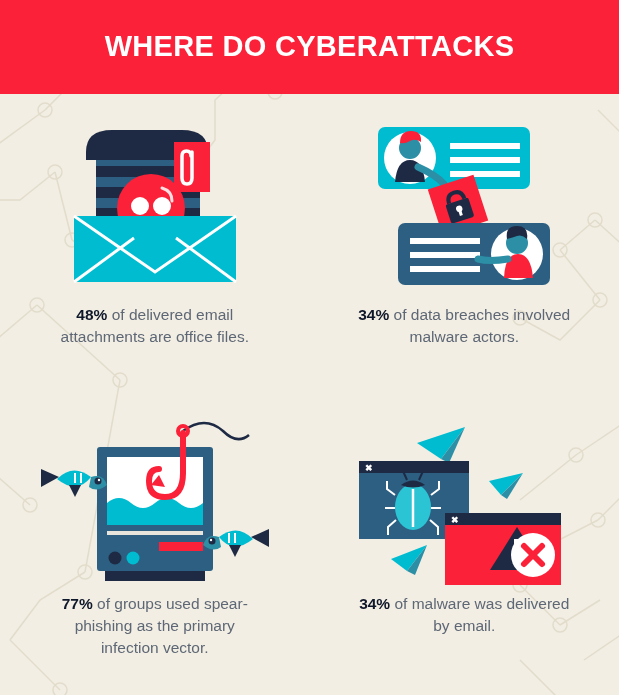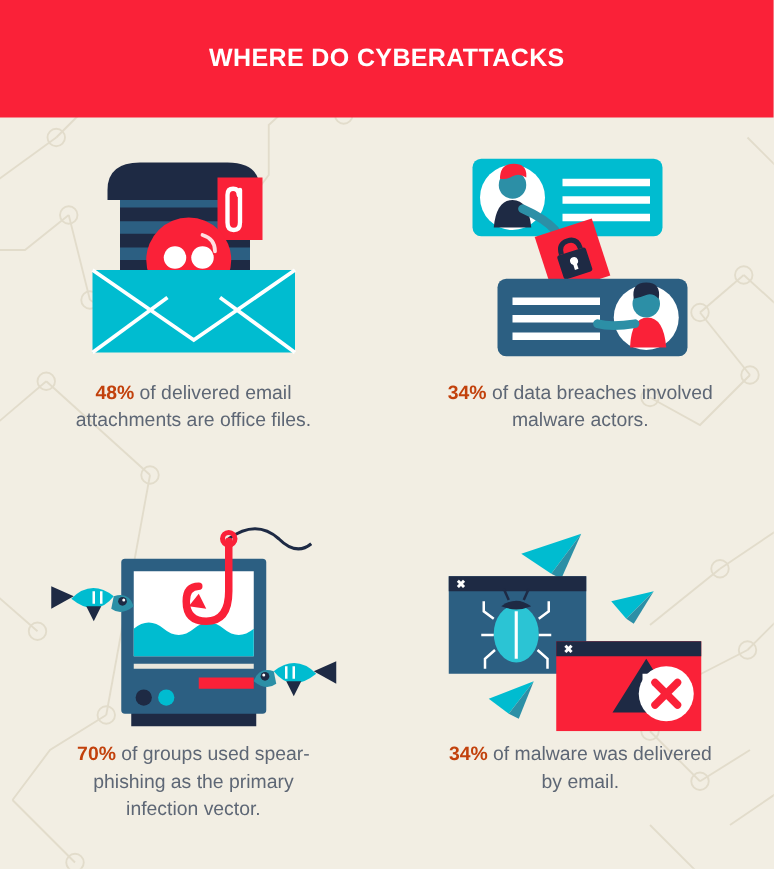--- a/index.html
+++ b/index.html
@@ -17,21 +17,21 @@
 
   
   .header{
     position:absolute;left:0;top:0;width:619px;height:94px;
     background:#FA2138;
     z-index:5;
     display:flex;align-items:center;justify-content:center;
   }
   .header-title{
     color:#FFFFFF;
-    font-size:20px;
+    font-size:29px;
     font-weight:bold;
     line-height:1.15;
     text-align:center;
     letter-spacing:0.3px;
     text-transform:uppercase;
     margin:0;padding:0 20px;
   }
 
   
   .grid{
@@ -55,21 +55,21 @@
   }
   .cell.row2 .icon-wrap{height:178px;}
   .caption{
     text-align:center;
     font-size:15.5px;
     line-height:1.45;
     color:#5E6775;
     max-width:215px;
     margin-top:4px;
   }
-  .pct{color:#c2410c;font-weight:bold;}
+  .pct{color:#0f172a;font-weight:bold;}
 </style>
 </head>
 <body>
 
 <div id="app">
 
   <svg class="bg-pattern" width="619" height="695" viewBox="0 0 619 695" xmlns="http://www.w3.org/2000/svg">
     <g stroke="#E2DCCB" stroke-width="1.5" fill="none">
 
       <path d="M-10 150 L45 110"></path>
@@ -271,21 +271,21 @@
             <path d="M234 114 L216 122 L234 132 Z" fill="#1E2A44"></path>
             <path d="M206 130 L194 130 L200 142 Z" fill="#1E2A44"></path>
             <g stroke="#FFFFFF" stroke-width="2">
               <line x1="200" y1="118" x2="200" y2="128"></line>
               <line x1="194" y1="118" x2="194" y2="128"></line>
             </g>
           </g>
         </svg>
       </div>
       <div class="caption">
-        <span class="pct">70%</span><span> of groups used spear-phishing as the primary infection vector.</span>
+        <span class="pct">77%</span><span> of groups used spear-phishing as the primary infection vector.</span>
       </div>
     </div>
 
     <div class="cell row2">
       <div class="icon-wrap">
         <svg width="230" height="170" viewBox="0 0 230 170" xmlns="http://www.w3.org/2000/svg">
 
           <g>
             <path d="M68 28 L116 12 L92 44 Z" fill="#00BCD0"></path>
             <path d="M92 44 L116 12 L100 48 Z" fill="#2C8FA6"></path>

